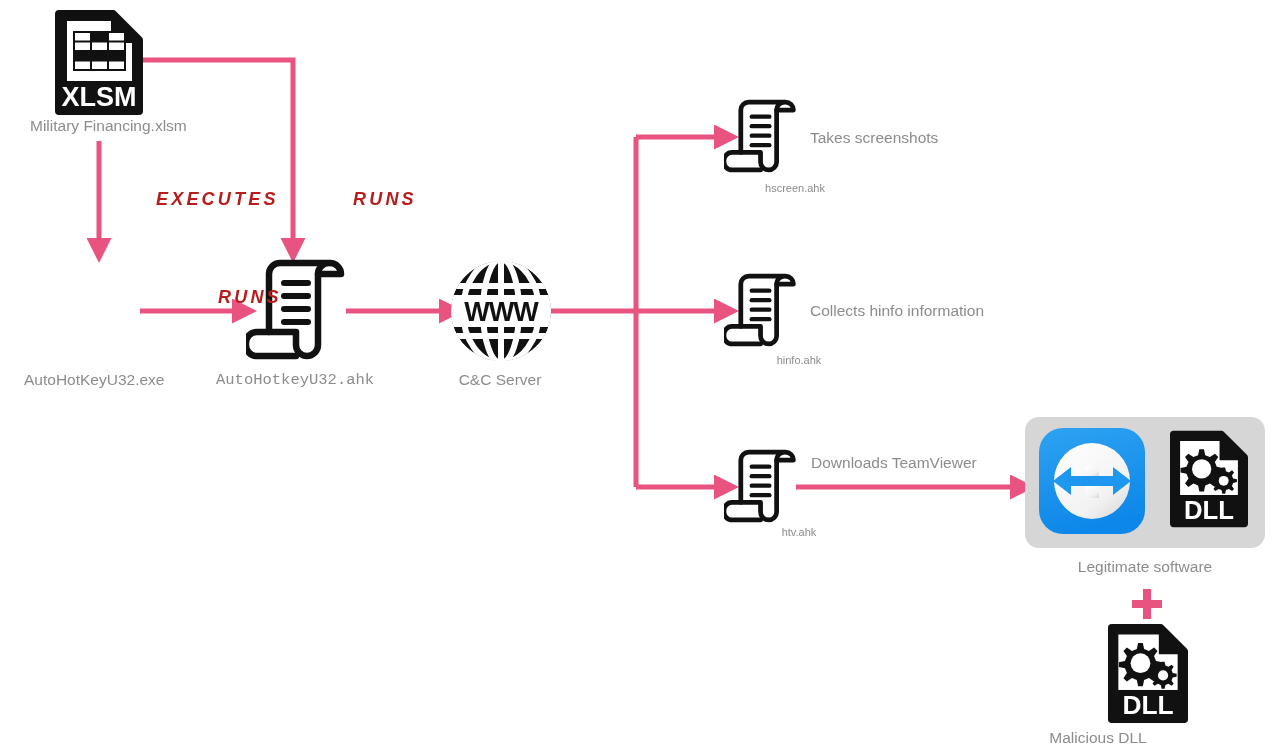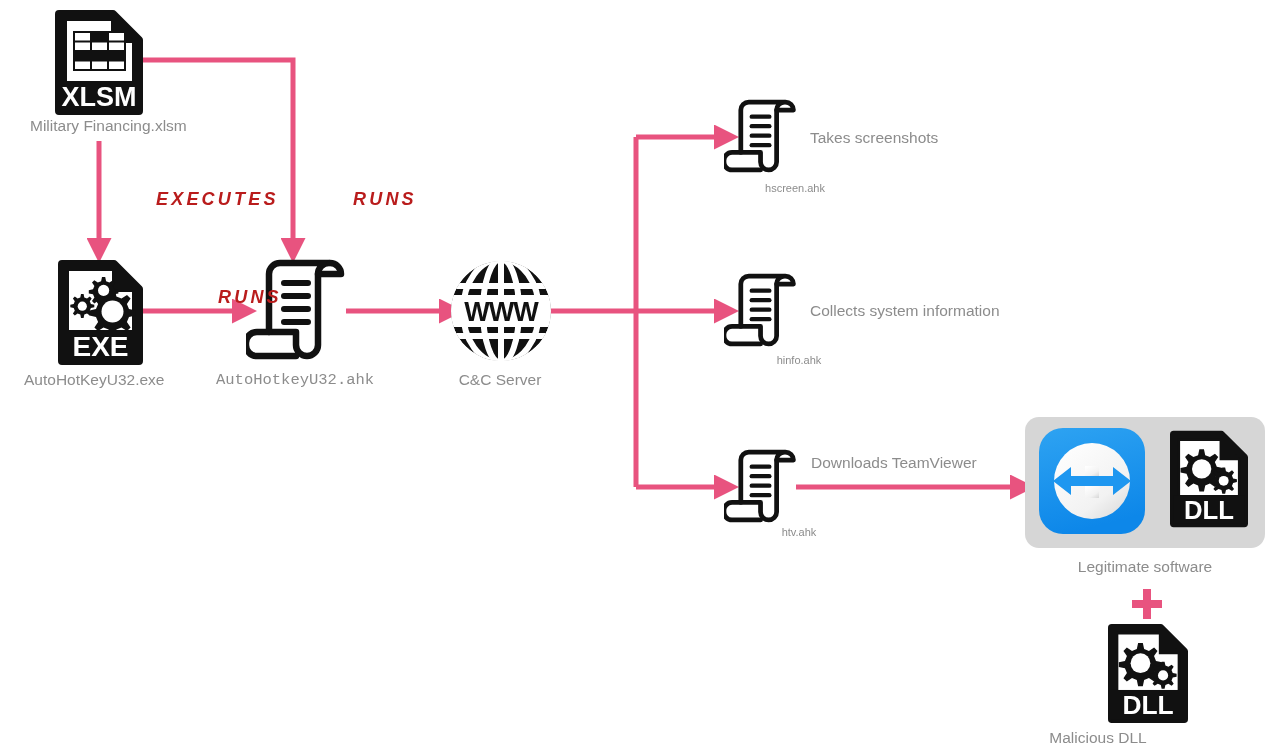--- a/index.html
+++ b/index.html
@@ -127,50 +127,20 @@
         <line x1="53" y1="22" x2="53" y2="60"></line>
       </g>
       <rect x="36" y="22" width="17" height="9.5" fill="#111"></rect>
       <rect x="19" y="41" width="51" height="9.5" fill="#111"></rect>
       <rect x="4" y="71" width="80" height="30" fill="#111"></rect>
       <text x="44" y="96" fill="#ffffff" font-family="'Liberation Sans', sans-serif" font-size="27" font-weight="bold" text-anchor="middle">XLSM</text>
     </svg>
   </div>
   <div class="node-label label-lg" style="left:30px; top:117px;">Military Financing.xlsm</div>
 
-  <div class="node" style="left:58px; top:260px; width:85px; height:105px;">
-    <svg width="85" height="105" viewBox="0 0 85 105">
-      <path d="M4,4 L56,4 L81,29 L81,101 L4,101 Z" fill="#111" stroke="#111" stroke-width="8" stroke-linejoin="round"></path>
-      <path d="M11,11 L54,11 L54,32 L74,32 L74,70 L11,70 Z" fill="#ffffff"></path>
-
-      <g fill="#111">
-        <path d="M44,17 l3.2,0 0.9,4.2 3.3,1.4 3.5,-2.4 2.3,2.3 -2.4,3.5 1.4,3.3 4.2,0.9 0,3.2
-                 -4.2,0.9 -1.4,3.3 2.4,3.5 -2.3,2.3 -3.5,-2.4 -3.3,1.4 -0.9,4.2 -3.2,0
-                 -0.9,-4.2 -3.3,-1.4 -3.5,2.4 -2.3,-2.3 2.4,-3.5 -1.4,-3.3 -4.2,-0.9 0,-3.2
-                 4.2,-0.9 1.4,-3.3 -2.4,-3.5 2.3,-2.3 3.5,2.4 3.3,-1.4 Z"></path>
-      </g>
-      <circle cx="45.6" cy="30.4" r="5.6" fill="#ffffff"></circle>
-      <g fill="#111">
-        <path d="M23,34 l2.6,0 0.7,3.4 2.7,1.1 2.8,-1.9 1.9,1.9 -1.9,2.8 1.1,2.7 3.4,0.7 0,2.6
-                 -3.4,0.7 -1.1,2.7 1.9,2.8 -1.9,1.9 -2.8,-1.9 -2.7,1.1 -0.7,3.4 -2.6,0
-                 -0.7,-3.4 -2.7,-1.1 -2.8,1.9 -1.9,-1.9 1.9,-2.8 -1.1,-2.7 -3.4,-0.7 0,-2.6
-                 3.4,-0.7 1.1,-2.7 -1.9,-2.8 1.9,-1.9 2.8,1.9 2.7,-1.1 Z"></path>
-      </g>
-      <circle cx="24.3" cy="46.2" r="4.6" fill="#ffffff"></circle>
-      <g fill="#111">
-        <path d="M52,30 l5,0 1.4,6.5 5.1,2.1 5.5,-3.7 3.6,3.6 -3.7,5.5 2.1,5.1 6.5,1.4 0,5
-                 -6.5,1.4 -2.1,5.1 3.7,5.5 -3.6,3.6 -5.5,-3.7 -5.1,2.1 -1.4,6.5 -5,0
-                 -1.4,-6.5 -5.1,-2.1 -5.5,3.7 -3.6,-3.6 3.7,-5.5 -2.1,-5.1 -6.5,-1.4 0,-5
-                 6.5,-1.4 2.1,-5.1 -3.7,-5.5 3.6,-3.6 5.5,3.7 5.1,-2.1 Z"></path>
-      </g>
-      <circle cx="54.5" cy="51.5" r="11" fill="#ffffff"></circle>
-      <rect x="4" y="70" width="77" height="31" fill="#111"></rect>
-      <text x="42.5" y="96" fill="#ffffff" font-family="'Liberation Sans', sans-serif" font-size="28" font-weight="bold" text-anchor="middle">EXE</text>
-    </svg>
-  </div>
   <div class="node-label label-lg" style="left:24px; top:371px;">AutoHotKeyU32.exe</div>
 
   <div class="node" style="left:246px; top:256px; width:104px; height:107px;">
     <svg width="104" height="107" viewBox="0 0 104 107">
       <g fill="none" stroke="#111" stroke-width="6.5" stroke-linecap="round" stroke-linejoin="round">
         <path d="M23,18 a11,11 0 0 1 11,-11 L83,7 a11,11 0 0 0 -11,11 L72,89
                  a11,11 0 0 1 -11,11 a11,11 0 0 1 -11,-11 L50,76 L23,76 Z"></path>
         <path d="M72,18 L95,18 a11,11 0 0 0 -11,-11"></path>
         <path d="M23,76 L11,76 a11,11 0 0 0 -11,12 a11,11 0 0 0 11,12 L50,100"></path>
       </g>
@@ -237,21 +207,21 @@
       </g>
       <g stroke="#111" stroke-width="6" stroke-linecap="round">
         <line x1="38" y1="27" x2="62" y2="27"></line>
         <line x1="38" y1="40" x2="62" y2="40"></line>
         <line x1="38" y1="53" x2="62" y2="53"></line>
         <line x1="38" y1="66" x2="62" y2="66"></line>
       </g>
     </svg>
   </div>
   <div class="node-label label-sm centered" style="left:761px; top:354px;">hinfo.ahk</div>
-  <div class="desc-label" style="left:810px; top:302px;">Collects system information</div>
+  <div class="desc-label" style="left:810px; top:302px;">Collects hinfo information</div>
 
   <div class="node" style="left:724px; top:446px; width:76px; height:80px;">
     <svg width="76" height="80" viewBox="0 0 104 107">
       <g fill="none" stroke="#111" stroke-width="6.5" stroke-linecap="round" stroke-linejoin="round">
         <path d="M23,18 a11,11 0 0 1 11,-11 L83,7 a11,11 0 0 0 -11,11 L72,89
                  a11,11 0 0 1 -11,11 a11,11 0 0 1 -11,-11 L50,76 L23,76 Z"></path>
         <path d="M72,18 L95,18 a11,11 0 0 0 -11,-11"></path>
         <path d="M23,76 L11,76 a11,11 0 0 0 -11,12 a11,11 0 0 0 11,12 L50,100"></path>
       </g>
       <g stroke="#111" stroke-width="6" stroke-linecap="round">

